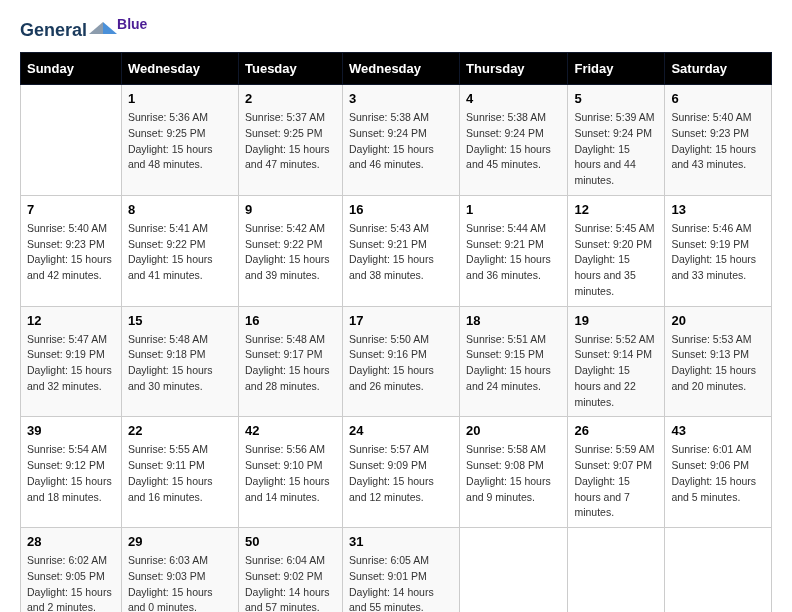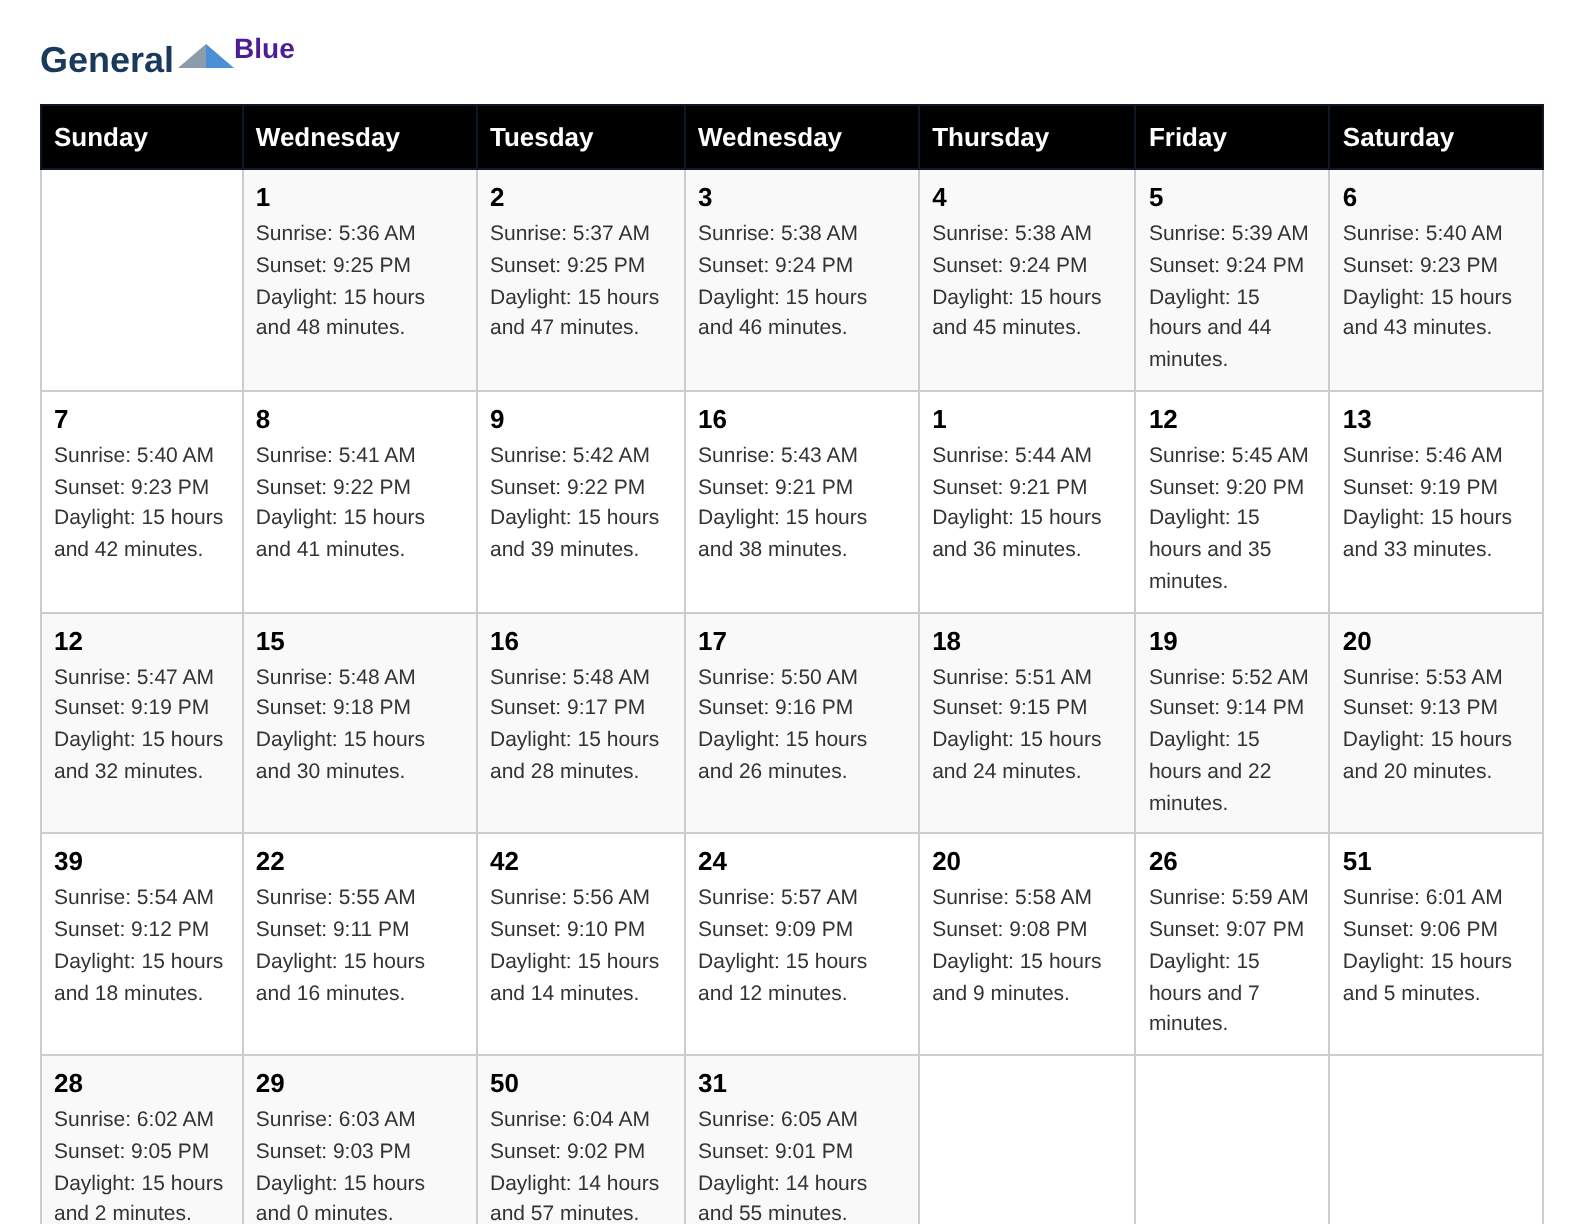--- a/index.html
+++ b/index.html
@@ -213,21 +213,21 @@
         </td>
         <td>
           <span class="day-number">20</span>
           <div class="cell-info">Sunrise: 5:58 AM<br>Sunset: 9:08 PM<br>Daylight: 15 hours and 9 minutes.</div>
         </td>
         <td>
           <span class="day-number">26</span>
           <div class="cell-info">Sunrise: 5:59 AM<br>Sunset: 9:07 PM<br>Daylight: 15 hours and 7 minutes.</div>
         </td>
         <td>
-          <span class="day-number">51</span>
+          <span class="day-number">43</span>
           <div class="cell-info">Sunrise: 6:01 AM<br>Sunset: 9:06 PM<br>Daylight: 15 hours and 5 minutes.</div>
         </td>
       </tr>
       <tr>
         <td>
           <span class="day-number">28</span>
           <div class="cell-info">Sunrise: 6:02 AM<br>Sunset: 9:05 PM<br>Daylight: 15 hours and 2 minutes.</div>
         </td>
         <td>
           <span class="day-number">29</span>

